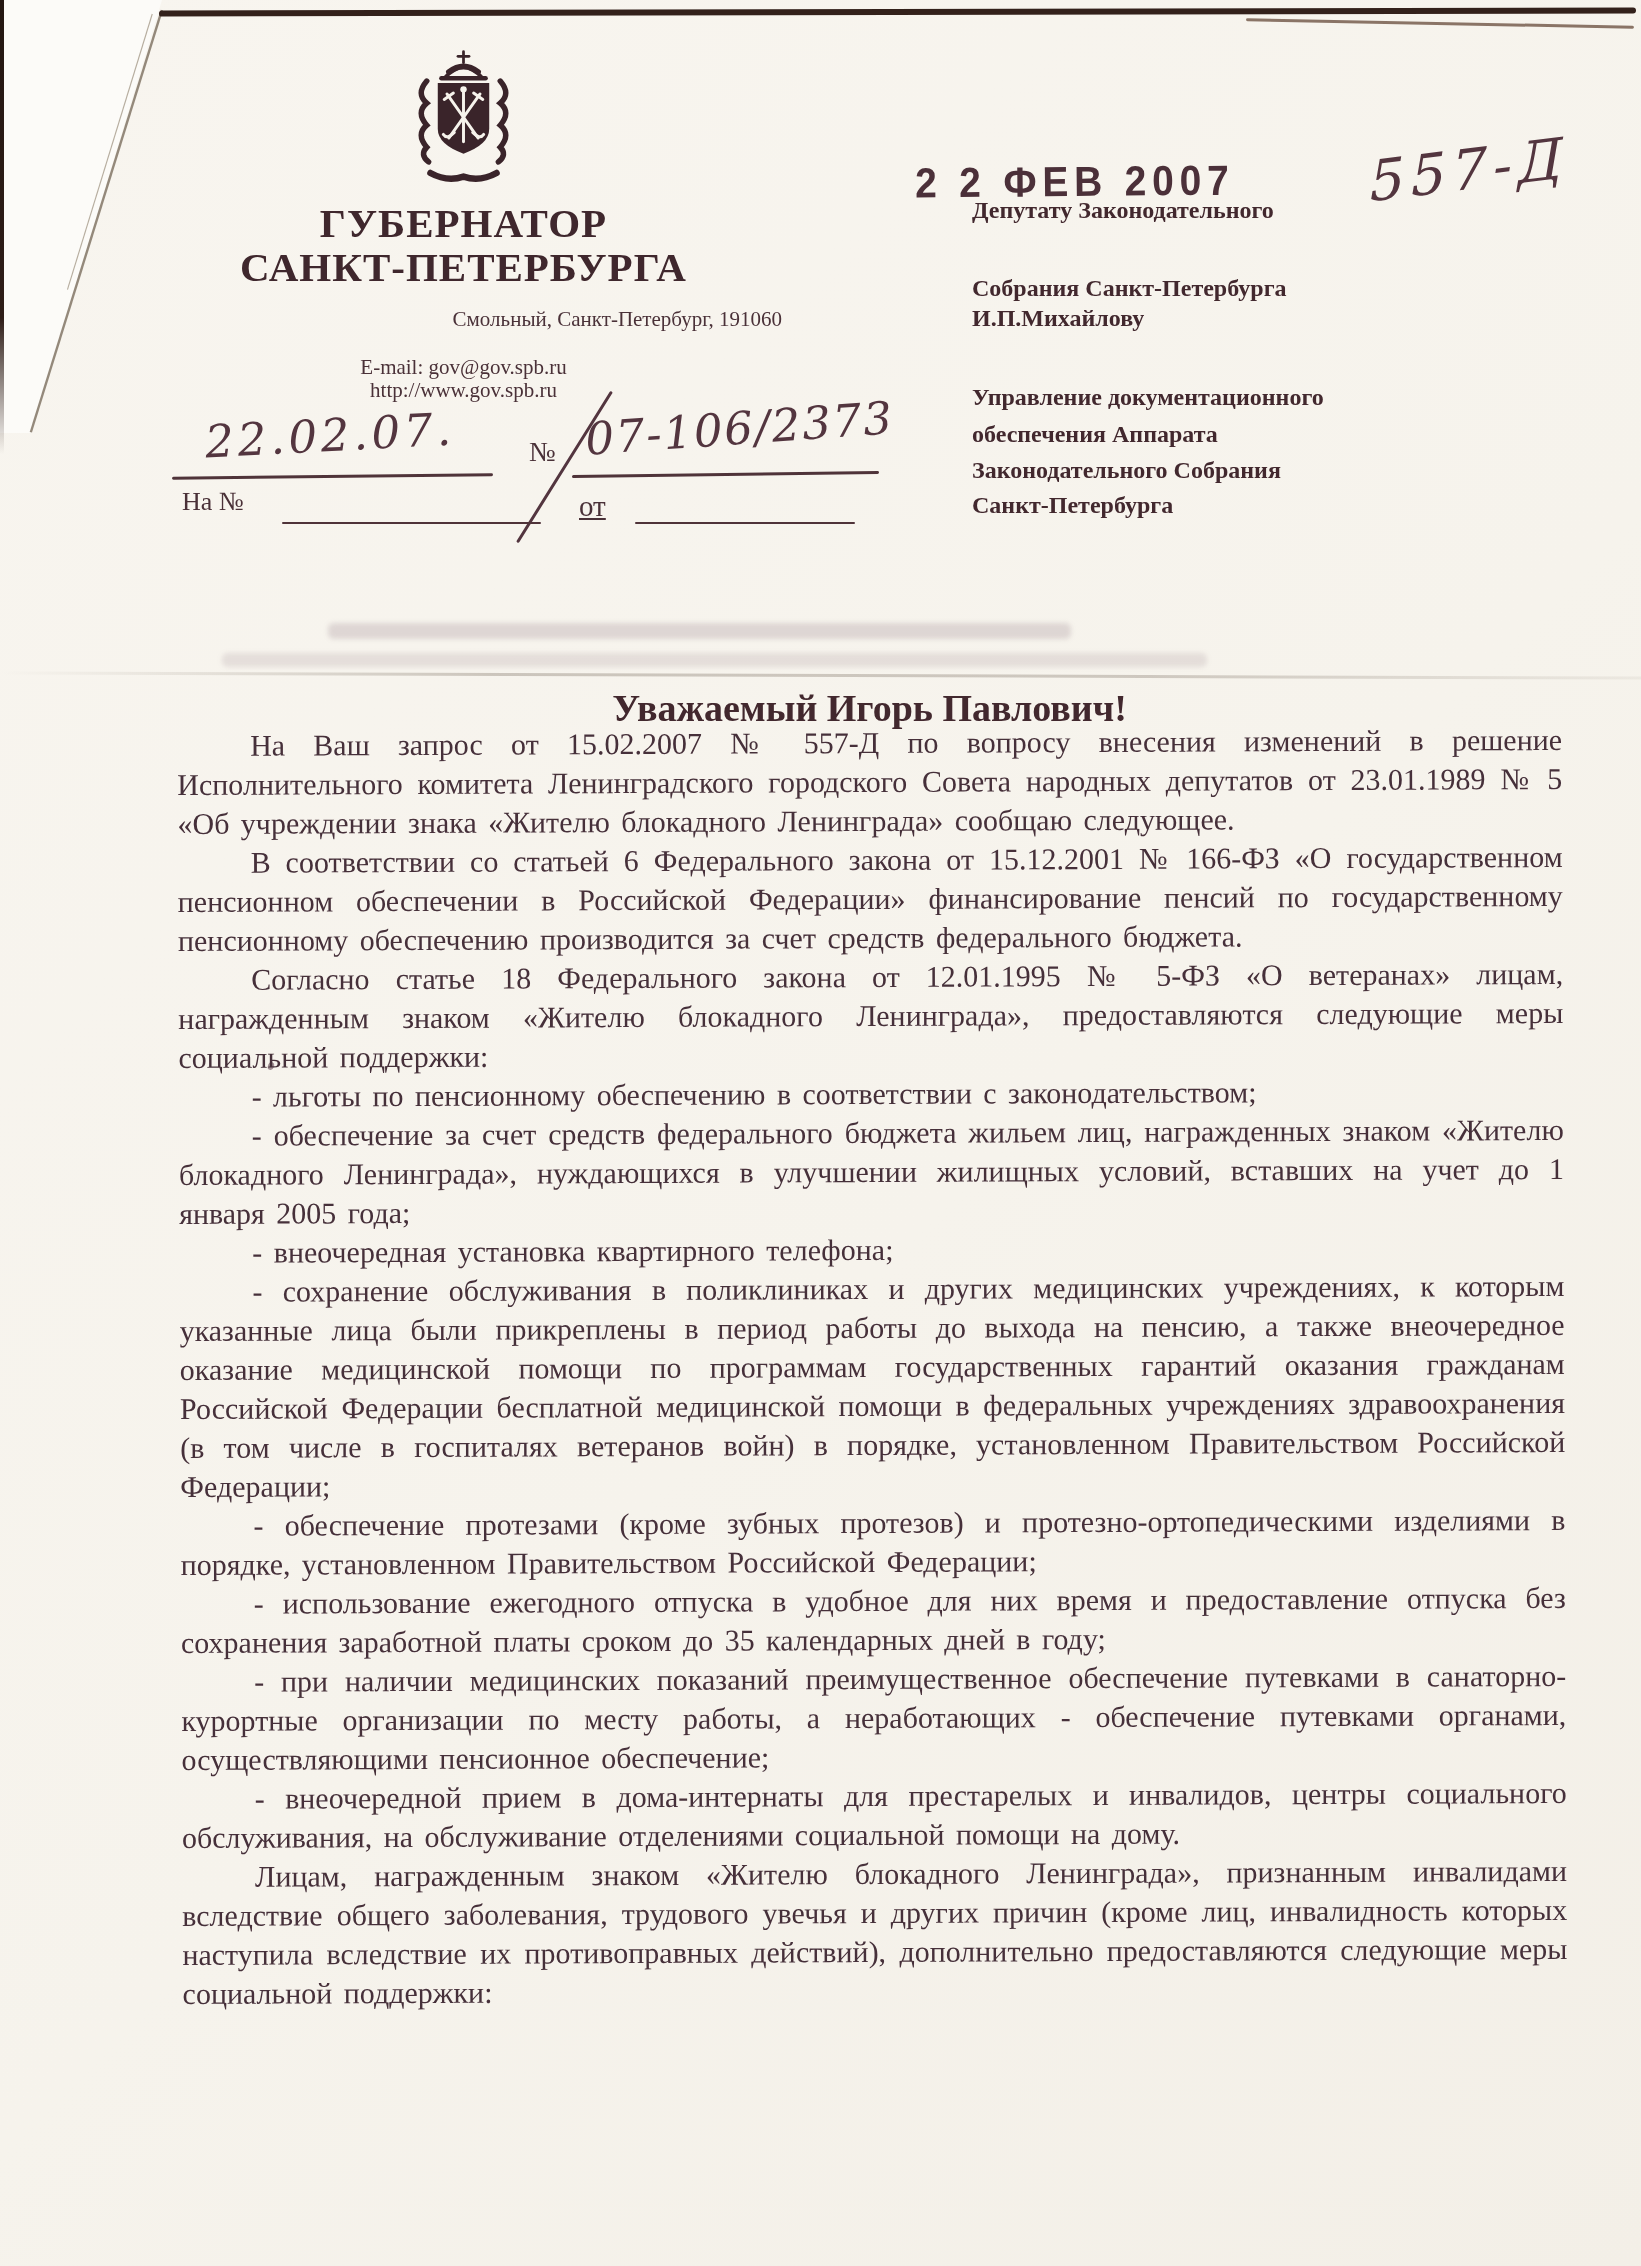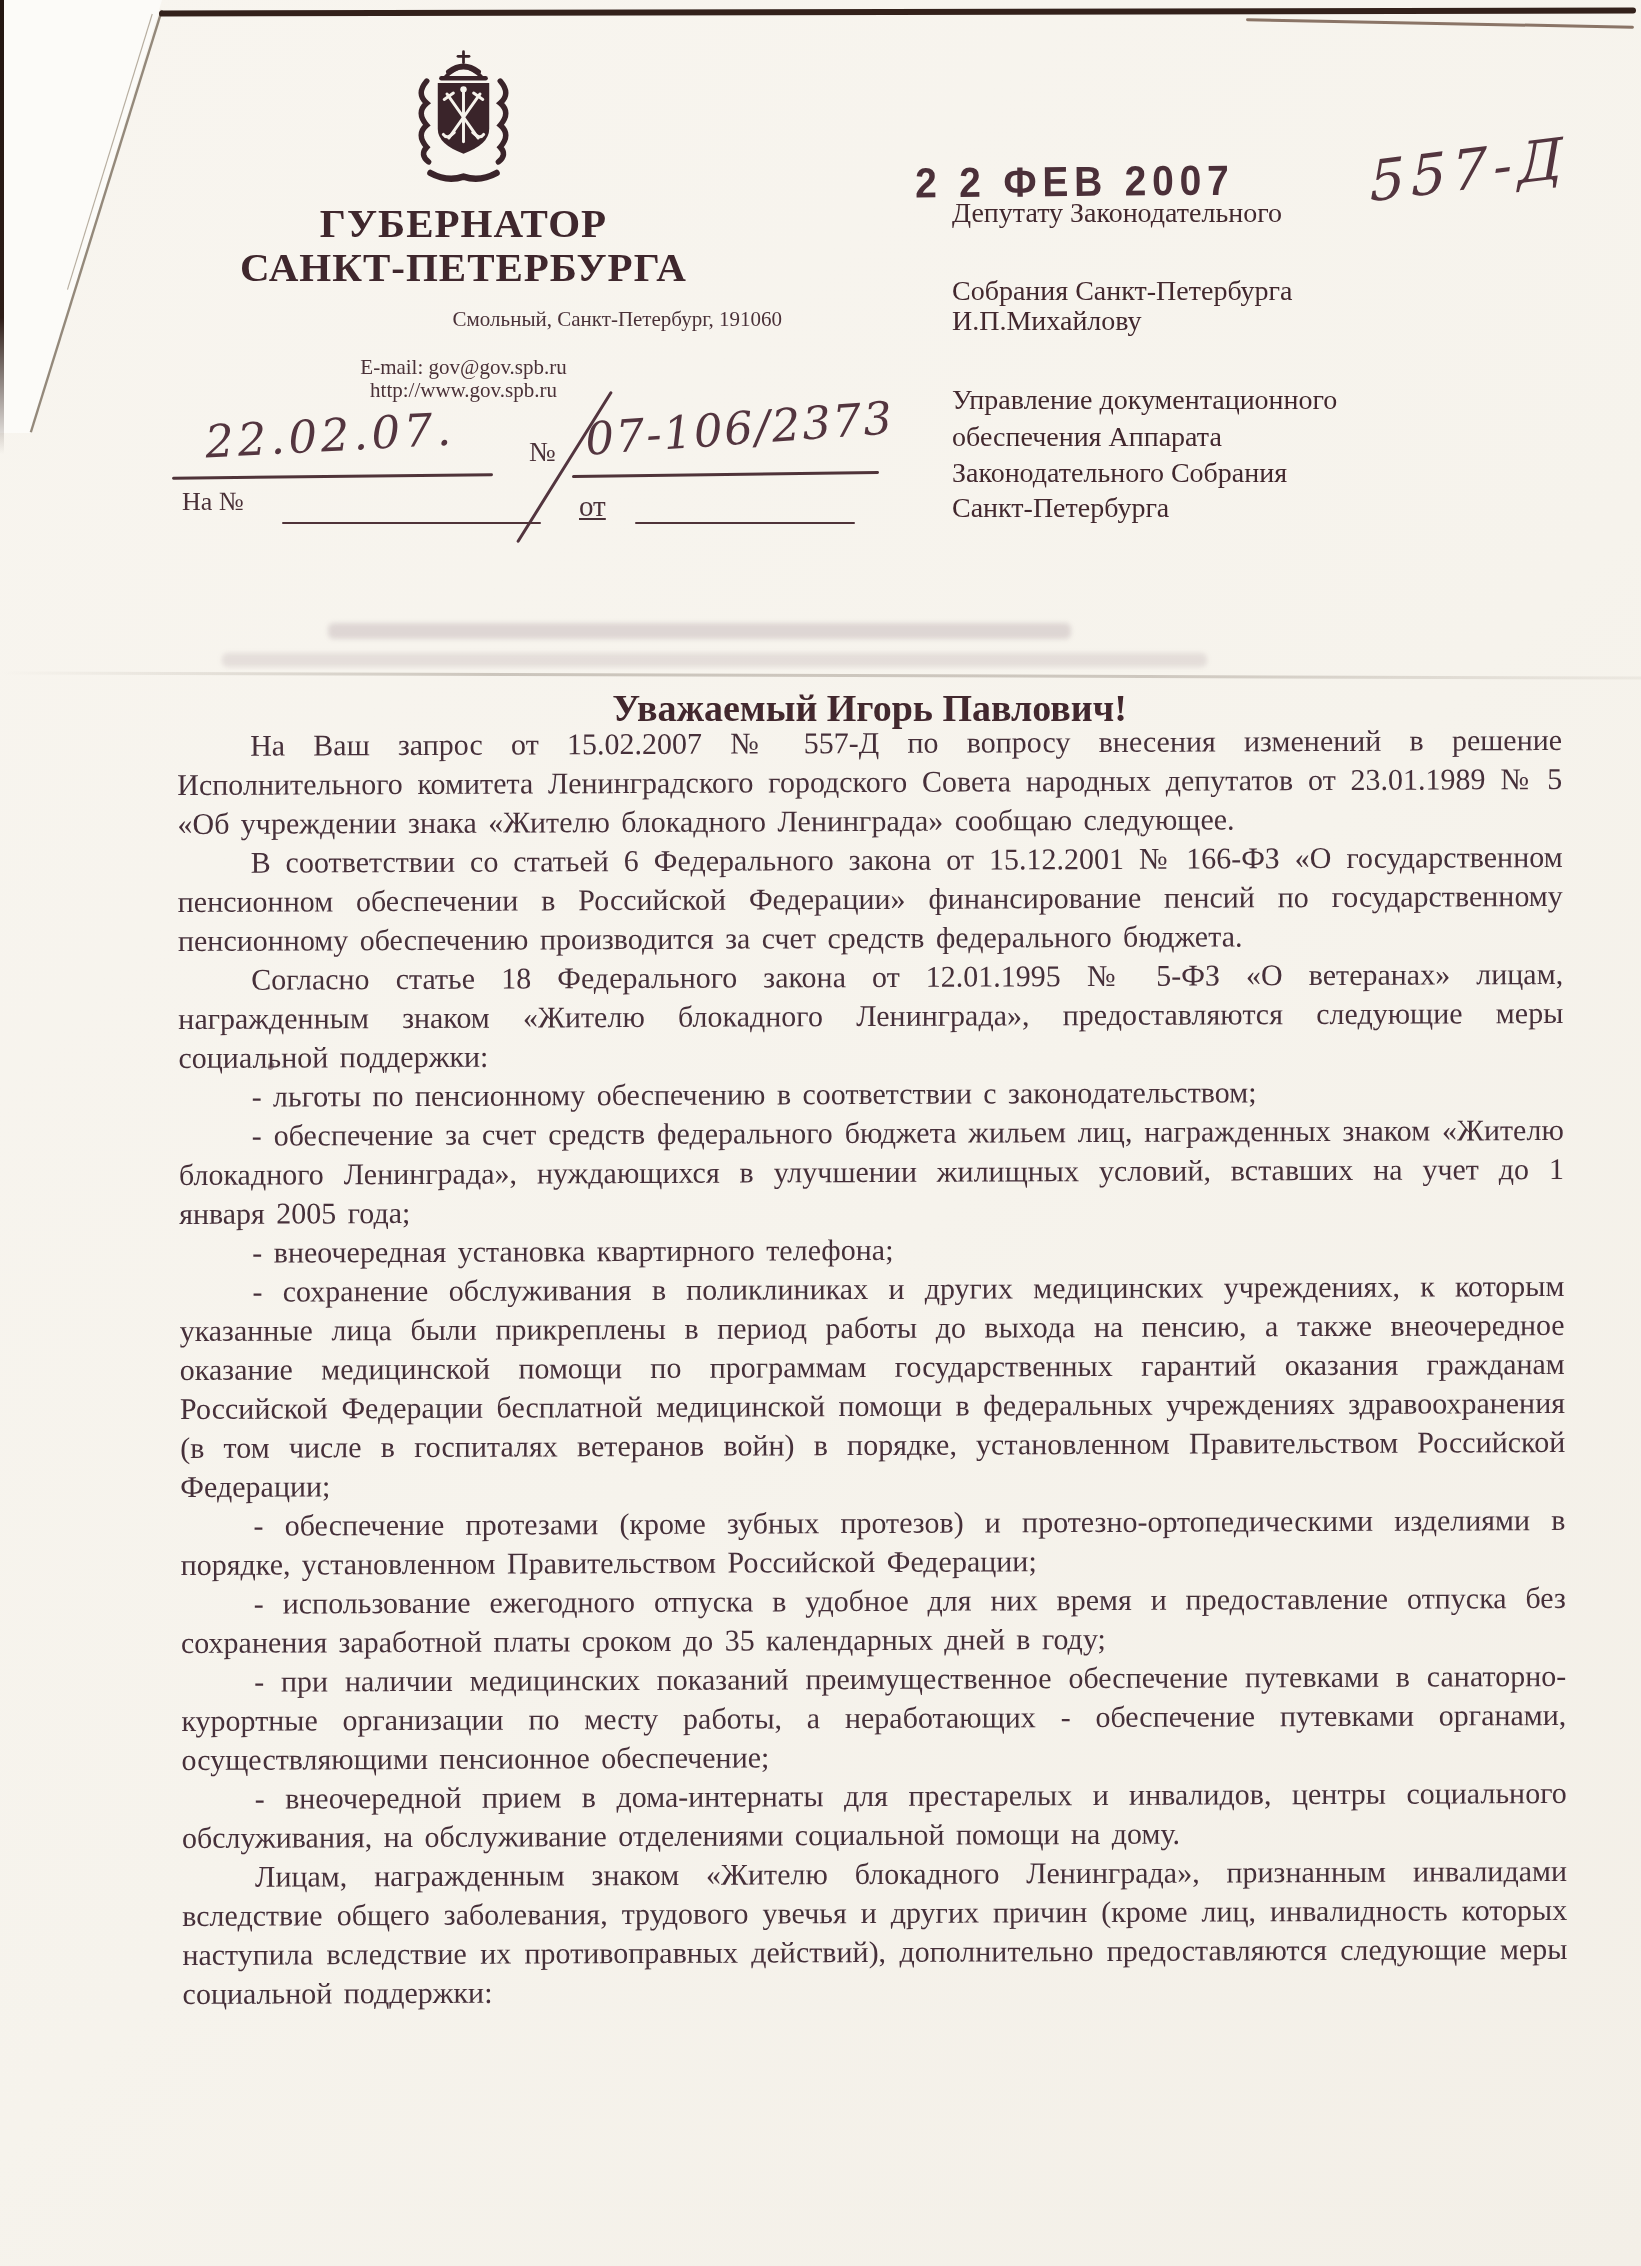--- a/index.html
+++ b/index.html
@@ -56,21 +56,21 @@
   .ul-ot{left:635px;top:522px;width:220px;height:1.9px;}
 
   
   .stamp{position:absolute;left:915px;top:160px;font-family:"Liberation Sans", sans-serif;
     font-weight:bold;font-size:39px;letter-spacing:5.8px;color:#4b3039;transform:rotate(-0.5deg) scaleY(1.08);
     white-space:nowrap;}
   .hw-note{position:absolute;left:1369px;top:137px;font-size:56px;letter-spacing:5.8px;
     transform:rotate(-7deg) skewX(-6deg);white-space:nowrap;}
 
   
-  .rcpt{position:absolute;left:952px;width:599px;font-weight:normal;font-size:28px;color:#42282e;white-space:nowrap;}
+  .rcpt{position:absolute;left:972px;width:599px;font-weight:bold;font-size:24px;color:#42282e;white-space:nowrap;}
   .r1{top:197px;} .r2{top:234px;margin-top:41px;} .rname{top:305px;}
   .rd1{top:384px;} .rd2{top:421px;} .rd3{top:457px;} .rd4{top:492px;}
 
   
   .salutation{position:absolute;left:177px;top:686px;width:1385px;text-align:center;
     font-weight:bold;font-size:38px;color:#42282e;}
   .body-text{position:absolute;left:177px;top:726px;width:1385px;
     font-size:30px;line-height:39px;text-align:justify;word-spacing:3.9px;
     transform:rotate(-0.25deg);transform-origin:left top;}
   .body-text p{margin:0;text-indent:73px;}

